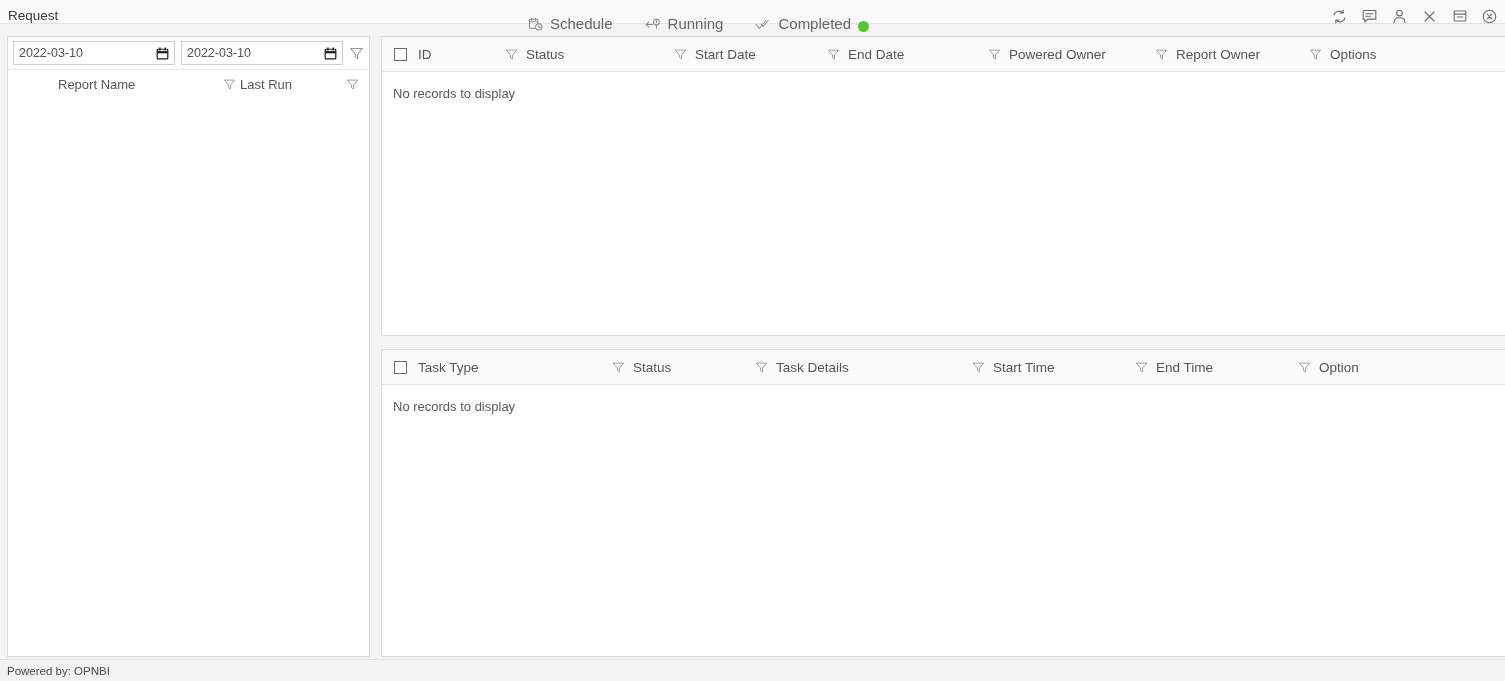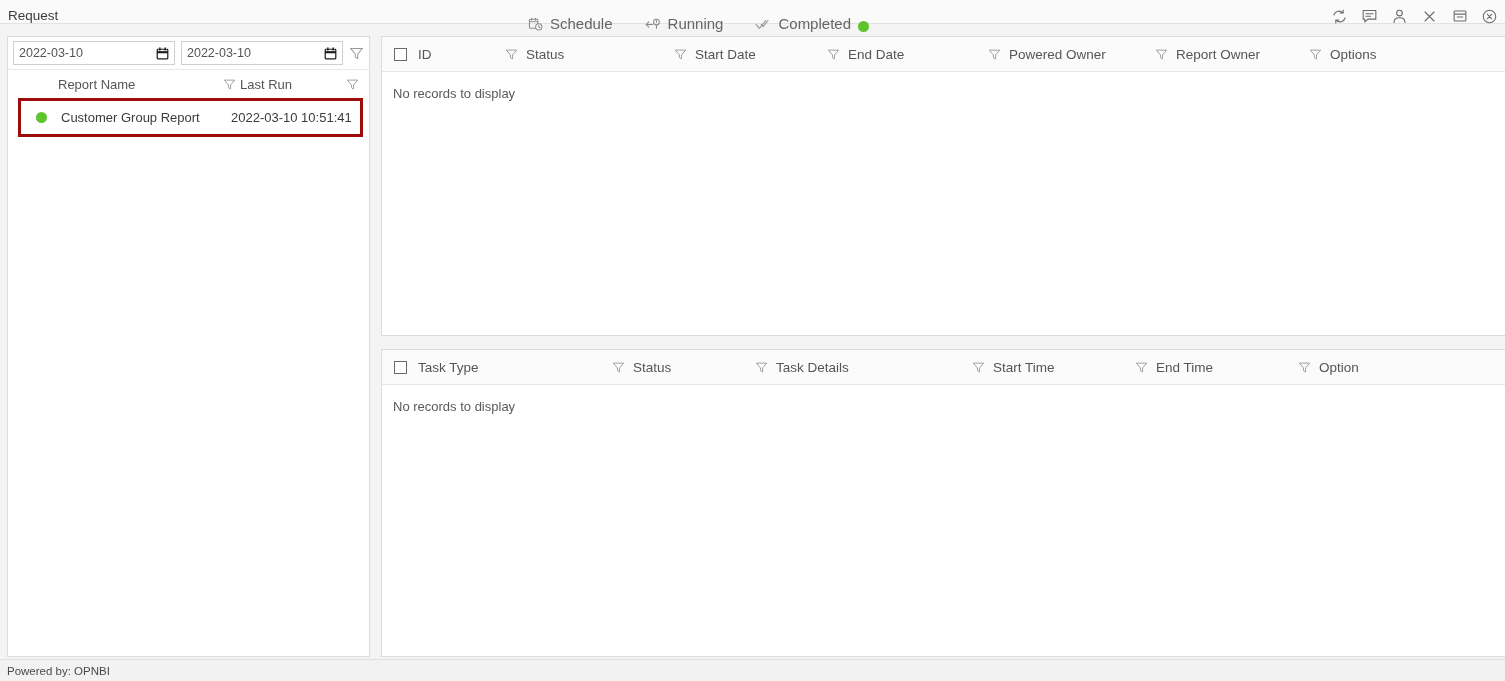--- a/index.html
+++ b/index.html
@@ -276,29 +276,20 @@
         </svg>
       </div>
       <div class="lp-c-run">Last Run</div>
       <div class="lp-hdr-f">
         <svg width="13" height="13" viewBox="0 0 16 16" fill="none" stroke="#9a9a9a" stroke-width="1.15">
           <path d="M1.6 2.6h12.8L9.3 8.5v5l-2.6-1.6V8.5z" stroke-linejoin="round"></path>
         </svg>
       </div>
     </div>
 
-    <div class="hl-wrap">
-      <div class="lp-row">
-        <div class="dot-cell">
-          <span class="green-dot"></span>
-        </div>
-        <div class="name-cell">Customer Group Report</div>
-        <div class="run-cell">2022-03-10 10:51:41</div>
-      </div>
-    </div>
 
   </div>
 </div>
 
 <div class="grid-panel" id="grid-top">
   <div class="g-head">
     <div class="g-check">
         <div class="chk"></div>
       </div>
 

